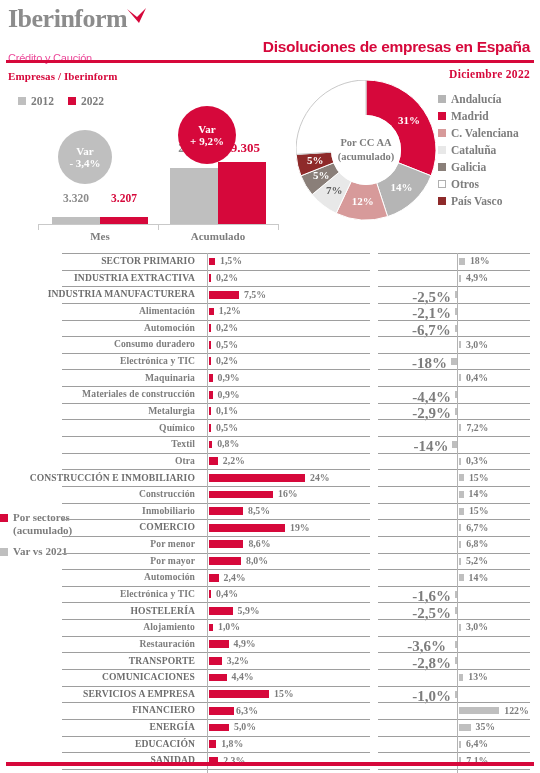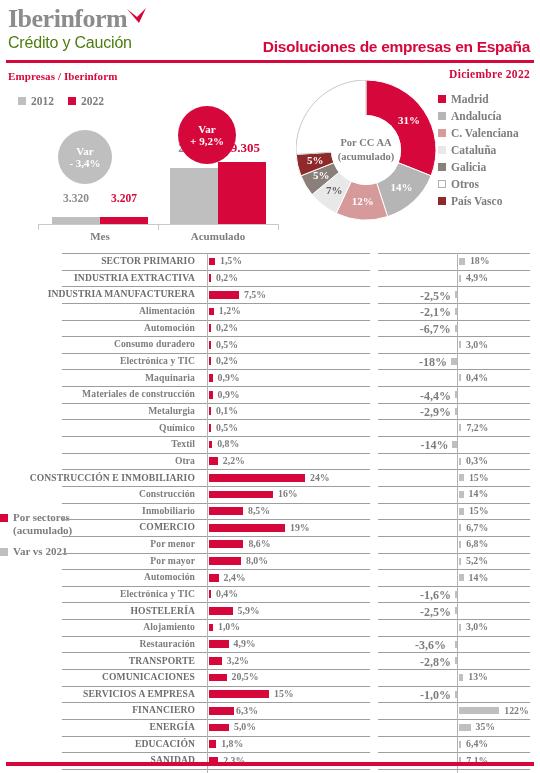--- a/index.html
+++ b/index.html
@@ -15,21 +15,21 @@
   #logo-word{
     font-family:"Liberation Serif", serif;
     font-weight:bold;font-size:26px;color:#8c8c8c;letter-spacing:-0.5px;
     line-height:26px;
   }
   #logo-tick{
     position:absolute;left:118px;top:2px;width:22px;height:16px;
   }
   #logo-sub{
     font-family:"Liberation Sans", sans-serif;
-    font-size:16px;color:#4d7c0f;line-height:15px;margin-top:3px;letter-spacing:-0.2px;
+    font-size:11px;color:#ec4899;line-height:15px;margin-top:19px;letter-spacing:-0.2px;
   }
 
   #main-title{
     right:10px;top:38px;font-family:"Liberation Sans", sans-serif;
     font-weight:bold;font-size:15.5px;color:#d6083b;letter-spacing:-0.3px;
     text-align:right;white-space:nowrap;
   }
   #rule-top{left:6px;top:60px;width:528px;height:3px;background:#d6083b;}
   #rule-bottom{left:6px;top:762px;width:528px;height:4px;background:#d6083b;}
 
@@ -124,21 +124,21 @@
     font-size:9.8px;color:#7d7d7d;white-space:nowrap;
   }
   .bar-gray-pos{position:absolute;left:459px;top:5px;height:7px;background:#bfbfbf;}
   .bar-gray-neg{position:absolute;top:5px;height:7px;background:#bfbfbf;}
   .val-gray-pos{
     position:absolute;top:2.4px;font-family:"Liberation Serif", serif;font-weight:bold;
     font-size:9.8px;color:#7d7d7d;white-space:nowrap;
   }
   .val-gray-neg{
     position:absolute;top:2.4px;font-family:"Liberation Serif", serif;font-weight:bold;
-    font-size:12px;color:#7d7d7d;white-space:nowrap;text-align:right;
+    font-size:15px;color:#7d7d7d;white-space:nowrap;text-align:right;
   }
 </style>
 </head>
 <body>
 
 <div class="abs" id="logo-block">
   <div style="position:relative;">
     <div id="logo-word">Iberinform</div>
     <svg id="logo-tick" viewBox="0 0 22 16">
       <path d="M1 1 L11 9 L20 0 L13 15 Z" fill="#d6083b"></path>
@@ -213,26 +213,26 @@
       <div class="slice-lab" style="left: 91.5964px; top: 100.906px; width: 28px; text-align: center; color: rgb(255, 255, 255);">14%</div>
       <div class="slice-lab" style="left: 52.7349px; top: 114.897px; width: 28px; text-align: center; color: rgb(255, 255, 255);">12%</div>
       <div class="slice-lab" style="left: 24.1288px; top: 104.088px; width: 28px; text-align: center; color: rgb(94, 94, 94);">7%</div>
       <div class="slice-lab" style="left: 11.2414px; top: 89.4702px; width: 28px; text-align: center; color: rgb(255, 255, 255);">5%</div>
       <div class="slice-lab" style="left: 5.25233px; top: 74.3434px; width: 28px; text-align: center; color: rgb(255, 255, 255);">5%</div>
     </div>
 </div>
 
 <div class="abs" id="donut-legend">
   <div class="dl">
+    <span class="sw" style="background:#b5b5b5"></span>
+    <span class="lb">Andalucía</span>
+  </div>
+  <div class="dl">
     <span class="sw" style="background:#d6083b"></span>
     <span class="lb">Madrid</span>
-  </div>
-  <div class="dl">
-    <span class="sw" style="background:#b5b5b5"></span>
-    <span class="lb">Andalucía</span>
   </div>
   <div class="dl">
     <span class="sw" style="background:#d79a9a"></span>
     <span class="lb">C. Valenciana</span>
   </div>
   <div class="dl">
     <span class="sw" style="background:#e8e8e8"></span>
     <span class="lb">Cataluña</span>
   </div>
   <div class="dl">
@@ -538,21 +538,21 @@
       <div class="axis-gray"></div>
       <div class="bar-gray-neg" style="width: 2px; left: 455px;"></div>
       <div class="val-gray-neg" style="right: 89px; text-align: right;">-2,8%</div>
     </div>
     <div class="row">
       <div class="rowline line-a"></div>
       <div class="rowline line-b"></div>
       <div class="rname bold">COMUNICACIONES</div>
       <div class="axis-red"></div>
       <div class="bar-red" style="width: 17.6px;"></div>
-      <div class="val-red" style="left: 231.6px;">20,5%</div>
+      <div class="val-red" style="left: 231.6px;">4,4%</div>
       <div class="axis-gray"></div>
       <div class="bar-gray-pos" style="width: 4.29px;"></div>
       <div class="val-gray-pos" style="left: 468.29px;">13%</div>
     </div>
     <div class="row">
       <div class="rowline line-a"></div>
       <div class="rowline line-b"></div>
       <div class="rname bold">SERVICIOS A EMPRESA</div>
       <div class="axis-red"></div>
       <div class="bar-red" style="width: 60px;"></div>

